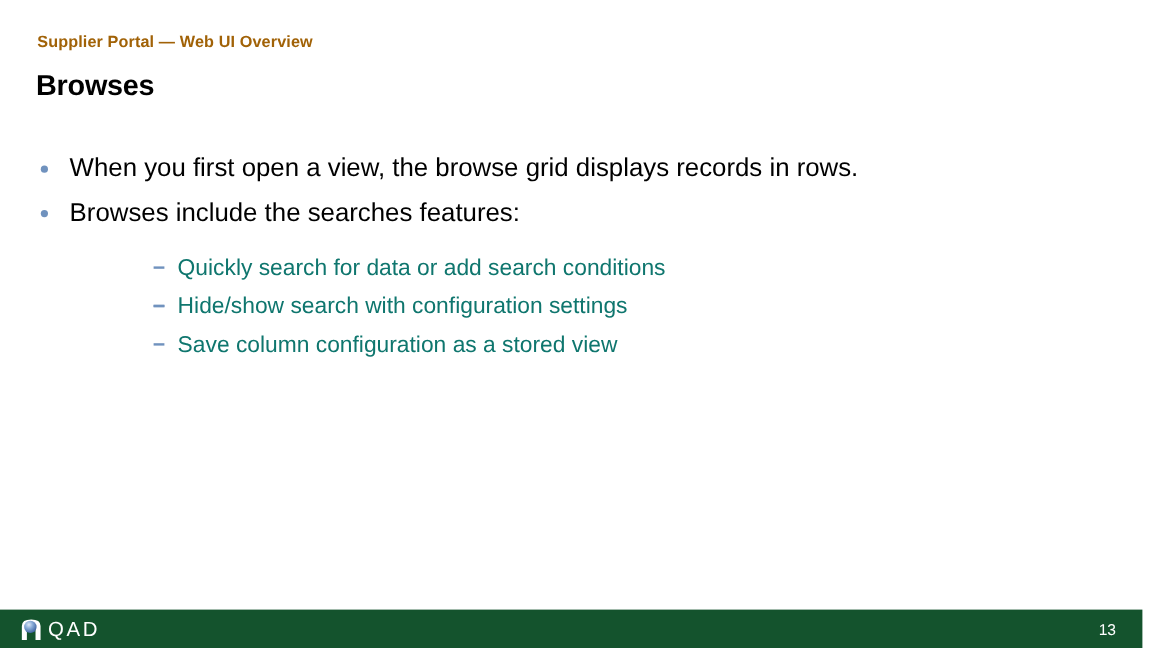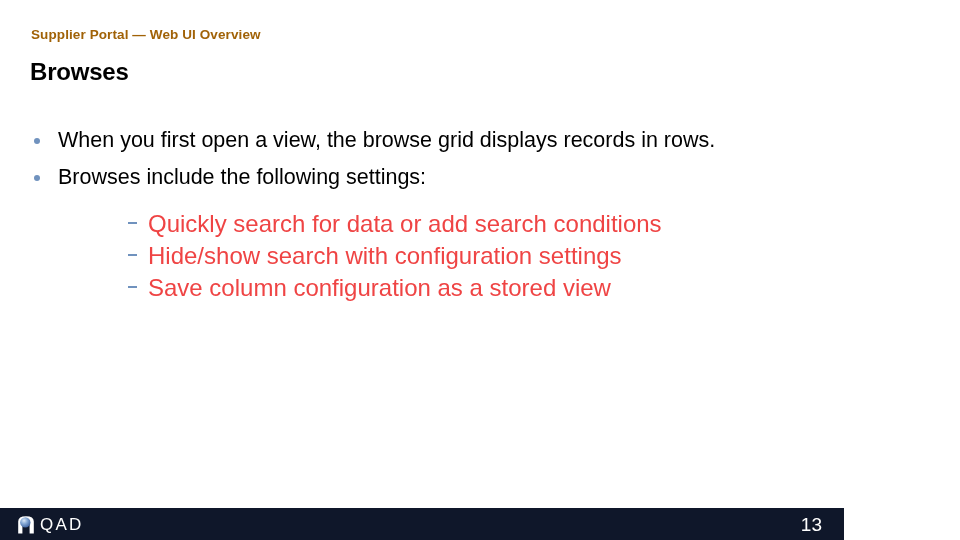--- a/index.html
+++ b/index.html
@@ -76,42 +76,42 @@
   }
 
   ul.level2 {
     list-style: none;
     margin: 12px 0 0 0;
     padding: 0;
   }
   li.l2 {
     position: relative;
     padding-left: 90px;
-    font-size: 24px;
-    color: #ef4444;
+    font-size: 19px;
+    color: #0f766e;
     line-height: 32px;
     white-space: nowrap;
   }
   li.l2 > .dash {
     position: absolute;
     left: 70px;
     top: 14px;
     width: 9px;
     height: 2px;
     background: #7092BE;
   }
 
   
   .footer {
     position: absolute;
     left: 0;
     bottom: 0;
-    width: 844px;
+    width: 952px;
     height: 32px;
-    background: #0f172a;
+    background: #14532d;
   }
   .logo-wrap {
     position: absolute;
     left: 16px;
     top: 5px;
     display: flex;
     align-items: center;
     height: 22px;
   }
   .logo-mark {
@@ -125,21 +125,21 @@
     font-size: 17px;
     font-weight: normal;
     color: #ffffff;
     letter-spacing: 2.2px;
     line-height: 19px;
   }
   .page-number {
     position: absolute;
     right: 22px;
     top: 7px;
-    font-size: 19px;
+    font-size: 13px;
     color: #ffffff;
     line-height: 19px;
   }
 </style>
 </head>
 <body>
 
 <div class="slide">
 
   <div class="eyebrow">Supplier Portal — Web UI Overview</div>
@@ -149,21 +149,21 @@
   <div class="body-area">
     <ul class="level1">
 
       <li class="l1">
         <span class="dot"></span>
         <span>When you first open a view, the browse grid displays records in rows.</span>
       </li>
 
       <li class="l1">
         <span class="dot"></span>
-        <span>Browses include the following settings:</span>
+        <span>Browses include the searches features:</span>
 
         <ul class="level2">
           <li class="l2">
             <span class="dash"></span>
             <span>Quickly search for data or add search conditions</span>
           </li>
           <li class="l2">
             <span class="dash"></span>
           </li>
           <li class="l2">

